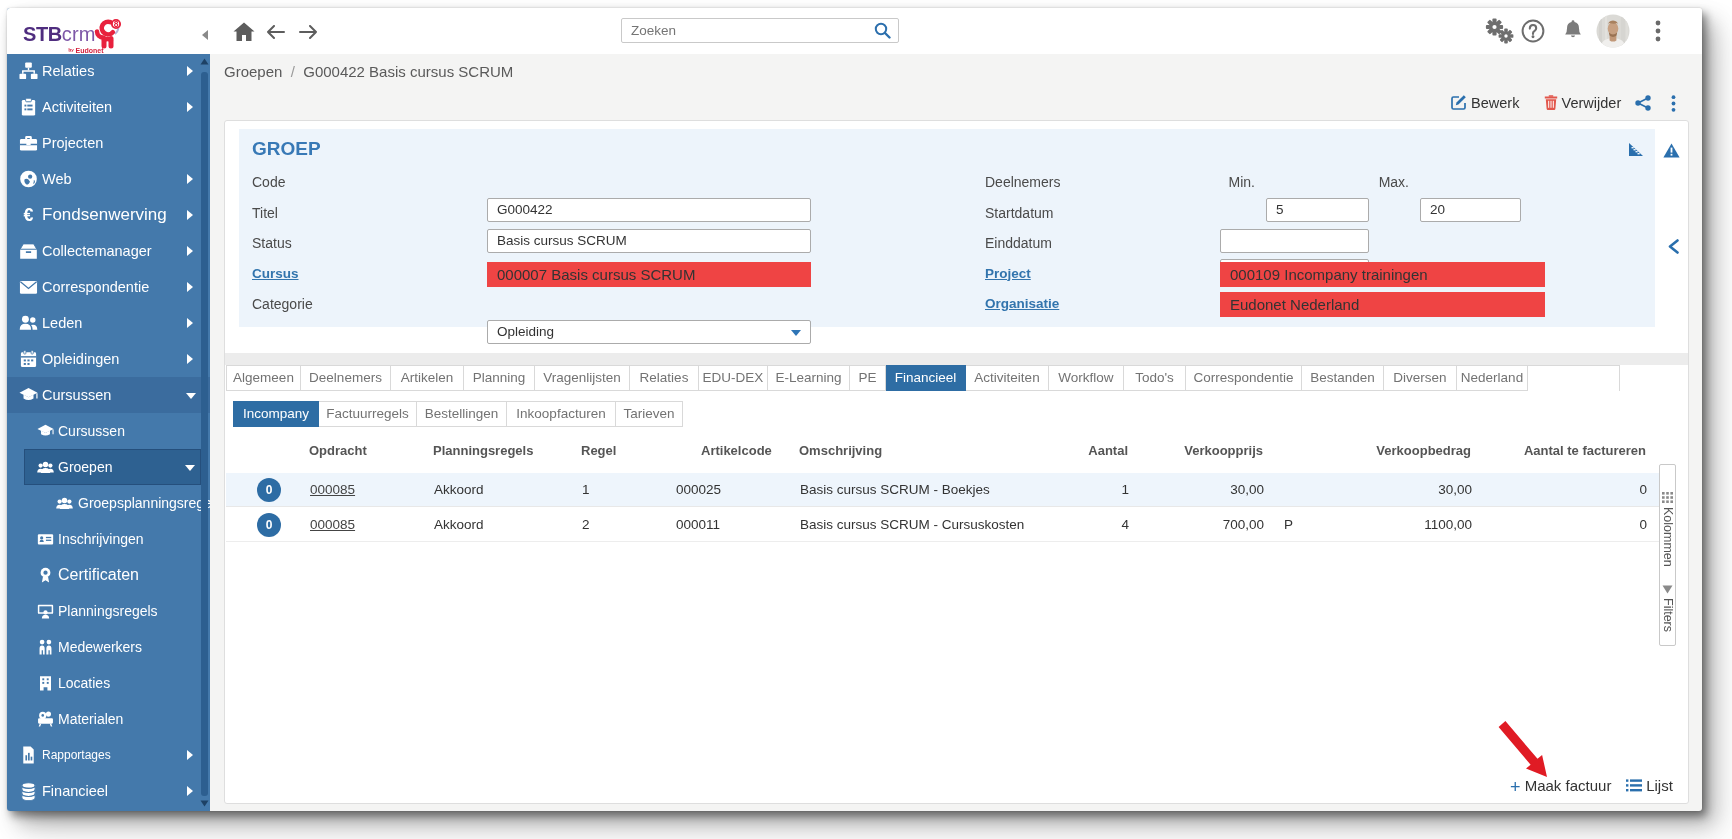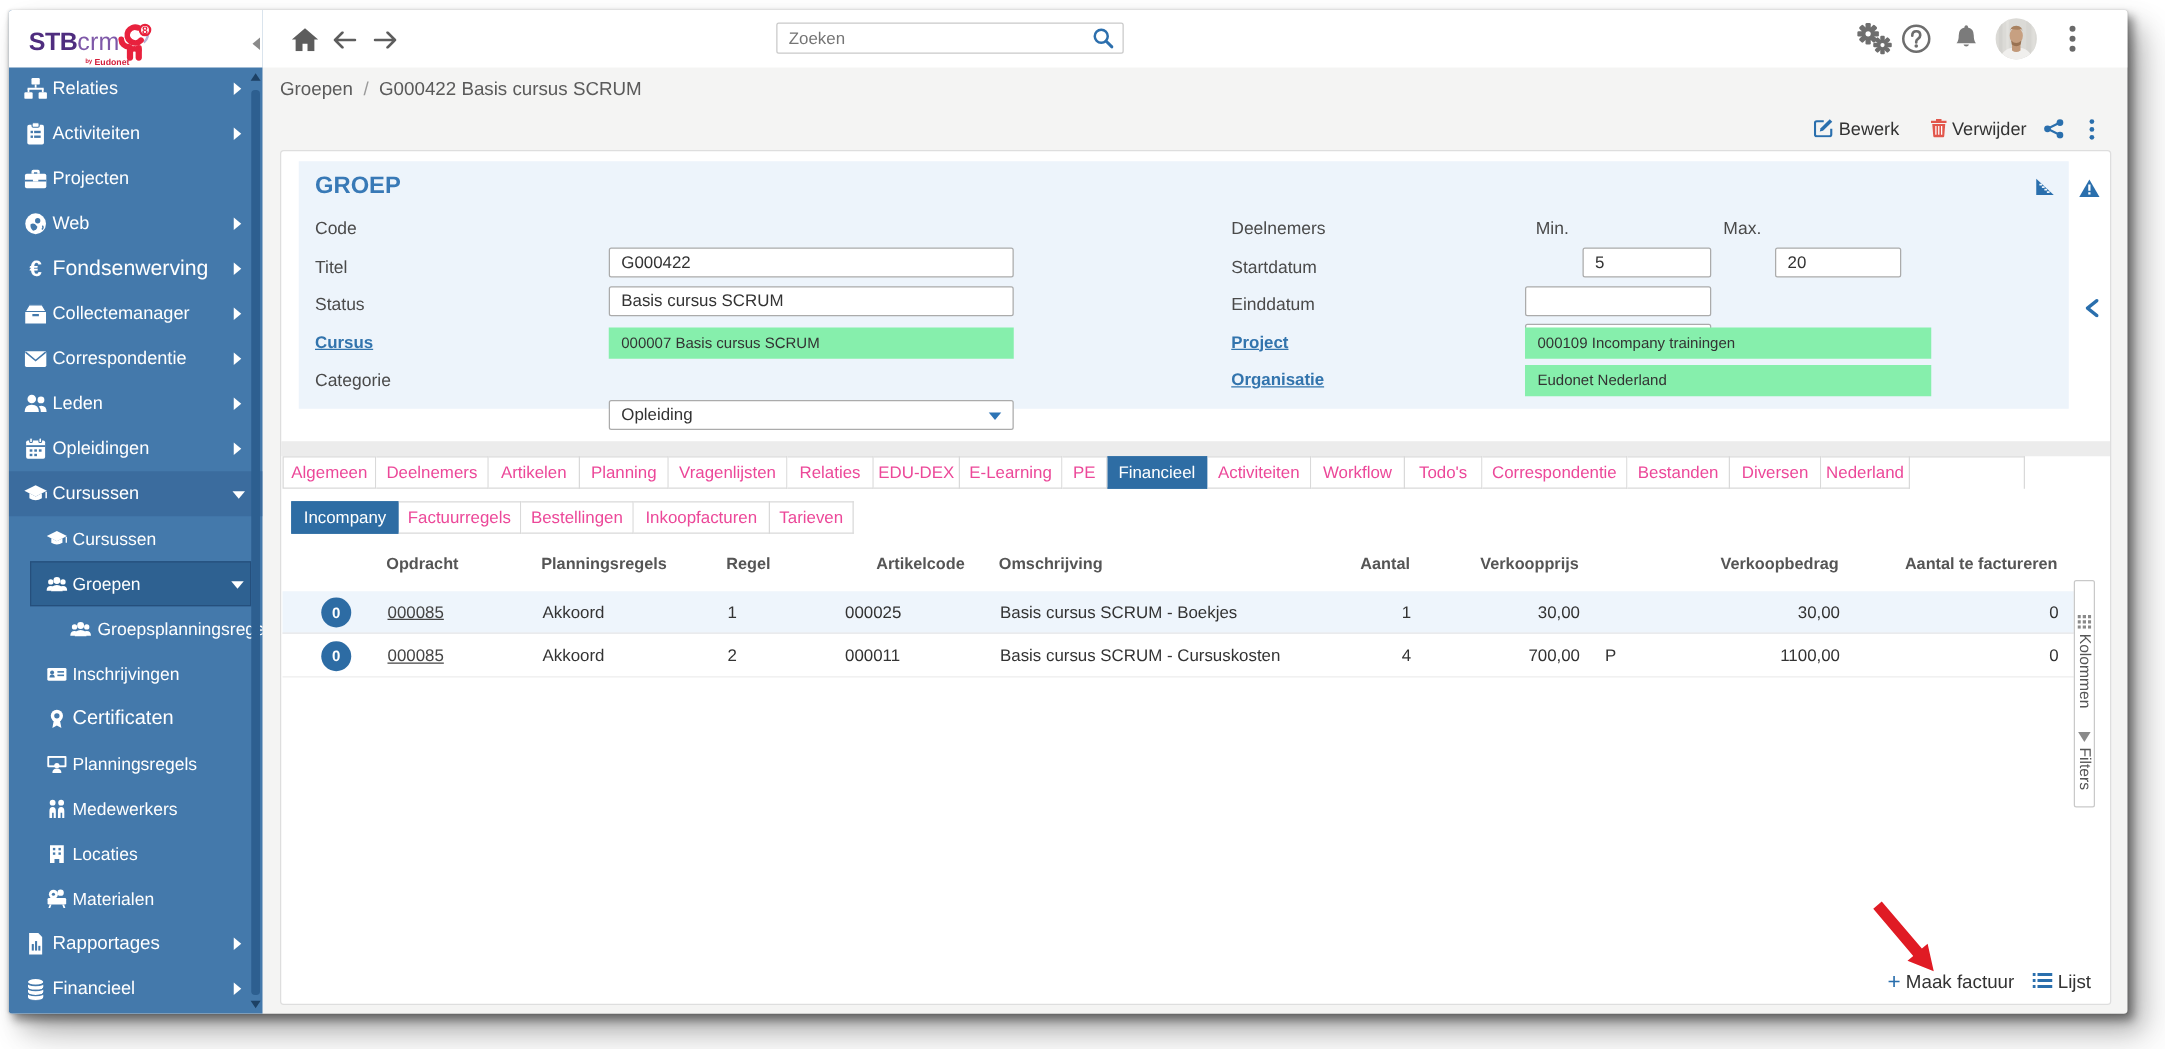--- a/index.html
+++ b/index.html
@@ -16,25 +16,25 @@
 .sb-thumb { position:absolute; left:194px; top:64px; width:7px; height:724px; background:#2d5f90; border-radius:3px; z-index:6; }
 .topbar { position:absolute; left:203px; top:0; width:1492px; height:46px; background:#ffffff; }
 .search { position:absolute; left:411px; top:10px; width:278px; height:25px; background:#fff; border:1px solid #c9c9c9; border-radius:2px; }
 .search .ph { position:absolute; left:9px; top:4px; font-size:13.5px; color:#757575; }
 .crumb { position:absolute; left:217px; top:55px; font-size:15px; color:#5a5a5a; }
 .panel { position:absolute; left:217px; top:112px; width:1465px; height:684px; background:#ffffff; border:1px solid #dedede; border-radius:3px; }
 .groep { position:absolute; left:14px; top:8px; width:1416px; height:198px; background:#edf4fb; }
 .flabel { position:absolute; font-size:14px; color:#4a4a4a; height:24px; line-height:24px; }
 .flink { color:#3274ad !important; text-decoration:underline; font-weight:bold; font-size:13.5px !important; }
 .finput { position:absolute; height:24px; background:#fff; border:1px solid #ababab; border-radius:2px; font-size:13.5px; color:#333; line-height:22px; padding-left:9px;margin-top:28px; }
-.fplain { position:absolute; height:25px; background:#86efac; font-size:12px; color:#333; line-height:25px; padding-left:10px; }
+.fplain { position:absolute; height:25px; background:#ef4444; font-size:15px; color:#333; line-height:25px; padding-left:10px; }
 .ddcaret { position:absolute; right:9px; top:9px; width:0; height:0; border-top:6px solid #2e75b6; border-left:5px solid transparent; border-right:5px solid transparent; }
 .tabstrip { position:absolute; left:0px; top:232px; width:1463px; height:12px; background:#ececec; }
 .tabs { position:absolute; left:1px; top:244px; height:27px; display:flex; }
-.tab { height:26px; background:#fff; border:1px solid #d9d9d9; border-left:none; font-size:13.5px; color:#ec4899; text-align:center; line-height:24px; }
+.tab { height:26px; background:#fff; border:1px solid #d9d9d9; border-left:none; font-size:13.5px; color:#737373; text-align:center; line-height:24px; }
 .tab.first { border-left:1px solid #d9d9d9; }
 .tab.active { background:#2e6da4; border-color:#2e6da4; color:#fff; }
 .tab.filler { border:none; border-top:1px solid #d9d9d9; border-right:1px solid #d9d9d9; background:#fff; }
 .subtabs { position:absolute; left:8px; top:280px; height:27px; display:flex; }
 .thead { position:absolute; height:20px; font-size:13px; font-weight:bold; color:#555; }
 .trow { position:absolute; left:1px; width:1433px; height:34px; font-size:13.5px; color:#333; }
 .cell { position:absolute; top:0; height:34px; line-height:34px; white-space:nowrap; }
 .badge { position:absolute; width:24px; height:24px; border-radius:50%; background:#2d6ca4; color:#fff; font-size:12px; font-weight:bold; text-align:center; line-height:24px; top:5px; }
 .vbar { position:absolute; left:1434px; top:343px; width:17px; height:182px; background:#fff; border:1px solid #c9c9c9; border-radius:2px; }
 .vtext { position:absolute; left:1px; writing-mode:vertical-rl; font-size:12.5px; color:#555; }
@@ -237,21 +237,21 @@
       </div>
 <div class="menu-item" style="top:729px;">
         <span class="ic" style="left:12px"><svg width="19" height="19" viewBox="0 0 16 16" style="">
             <path d="M3.6 0.8h6.2l2.6 2.6v11.8H3.6z" fill="#fff"></path>
             <g fill="#4479ab">
               <rect x="5.4" y="8.2" width="1.4" height="4.4"></rect>
               <rect x="7.6" y="6.2" width="1.4" height="6.4"></rect>
               <rect x="9.8" y="9.4" width="1.4" height="3.2"></rect>
             </g>
           </svg></span>
-        <span class="txt" style="left:35px;font-size:15px">Rapportages</span>
+        <span class="txt" style="left:35px;font-size:12px">Rapportages</span>
         <span class="caret-r"></span>
       </div>
 <div class="menu-item" style="top:765px;">
         <span class="ic" style="left:12px"><svg width="19" height="19" viewBox="0 0 16 16" style="">
             <g fill="#fff" stroke="#4479ab" stroke-width="0.9">
               <ellipse cx="8" cy="3.4" rx="5.6" ry="2.4"></ellipse>
               <path d="M2.4 3.4v3.4q0 2.4 5.6 2.4t5.6-2.4V3.4q0 2.4-5.6 2.4T2.4 3.4z"></path>
               <path d="M2.4 6.8v3.4q0 2.4 5.6 2.4t5.6-2.4V6.8q0 2.4-5.6 2.4T2.4 6.8z"></path>
               <path d="M2.4 10.2v3.4q0-0.1 0 0 0 2.4 5.6 2.4t5.6-2.4v-3.4q0 2.4-5.6 2.4t-5.6-2.4z"></path>
             </g>

